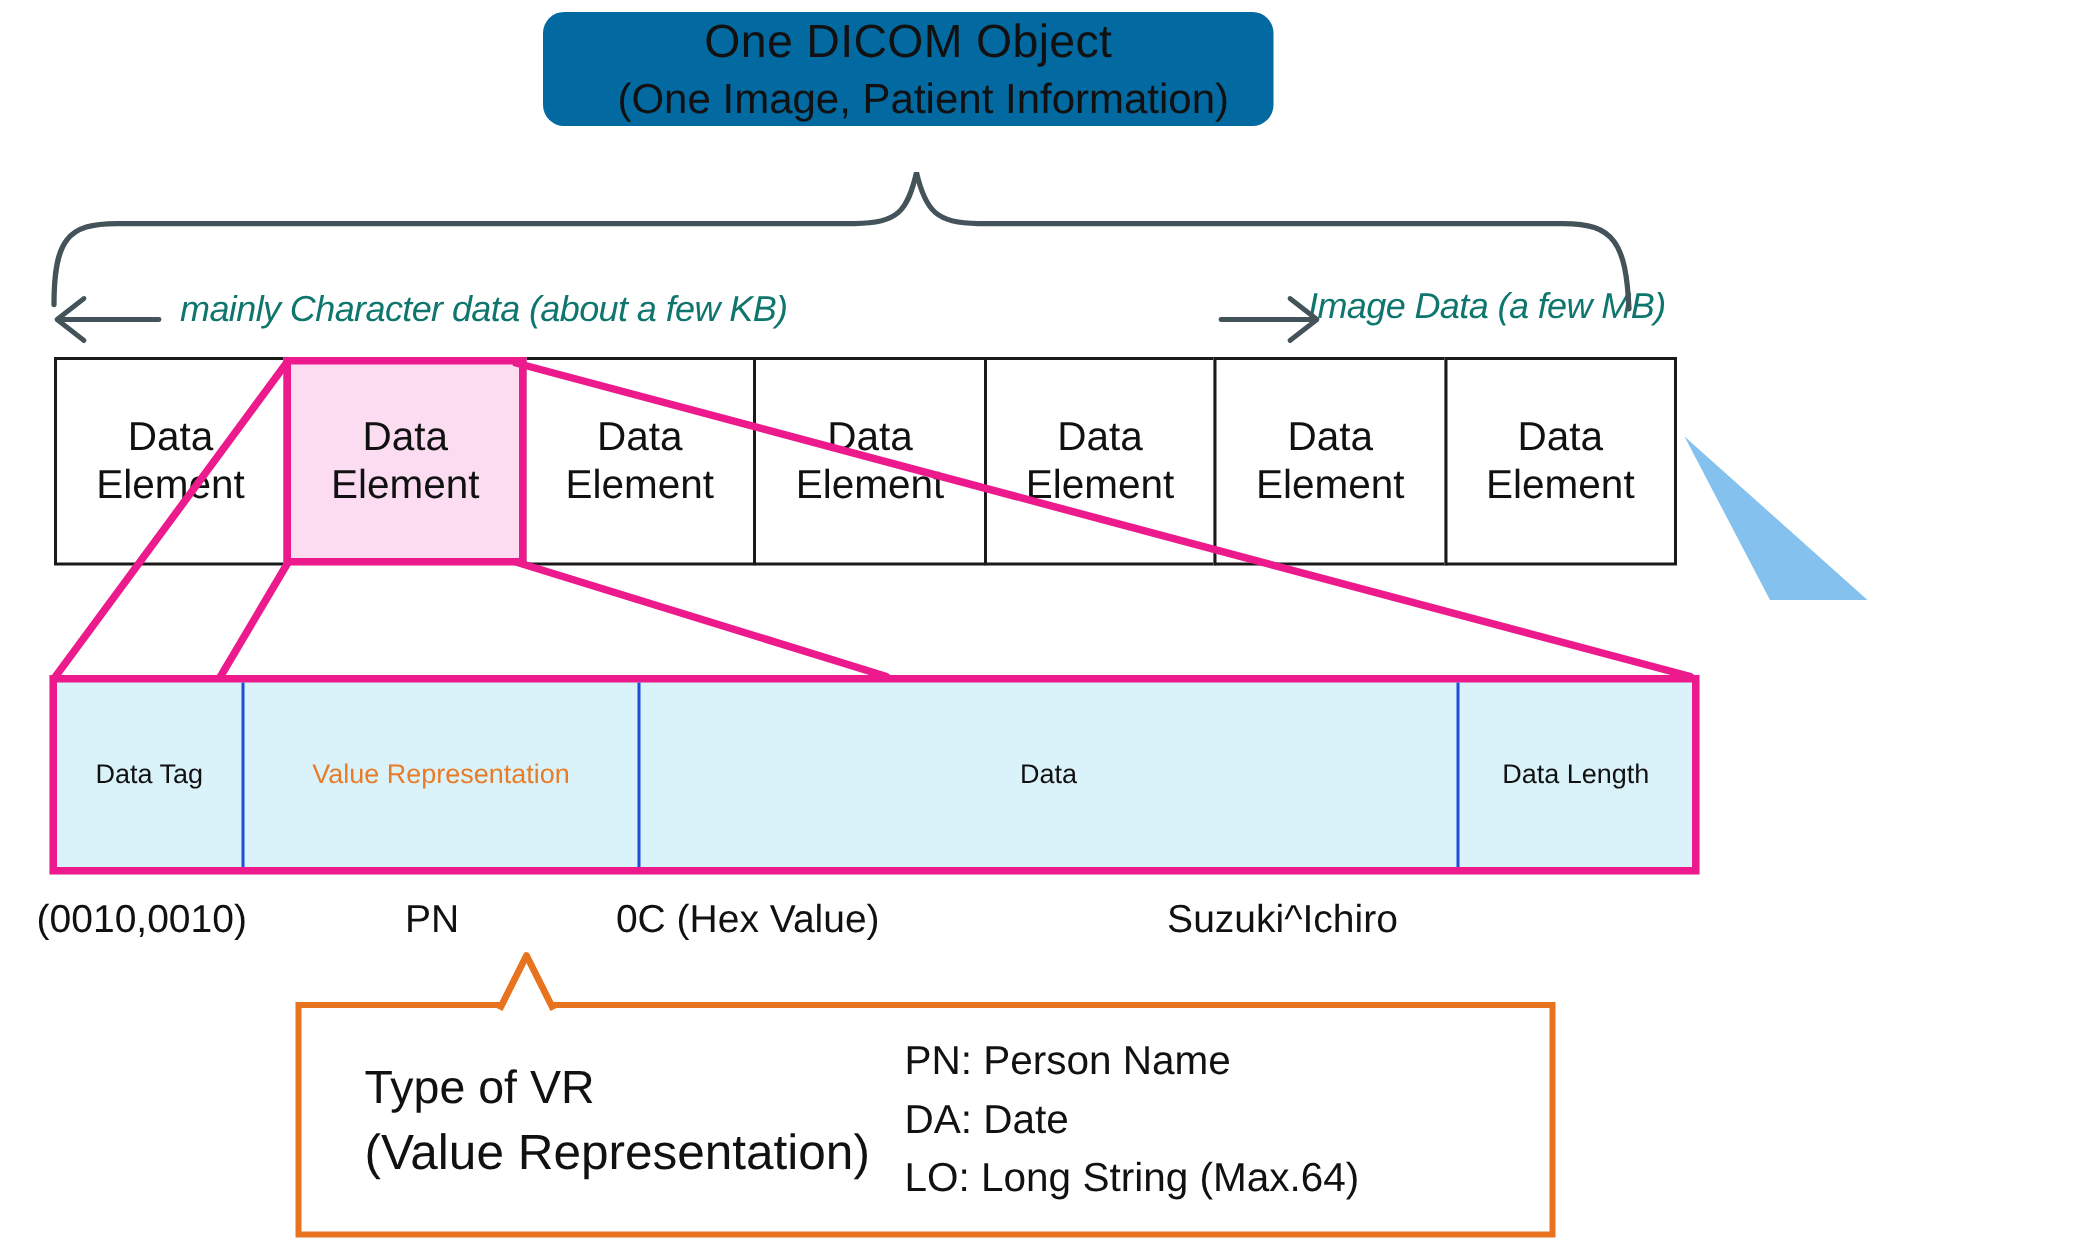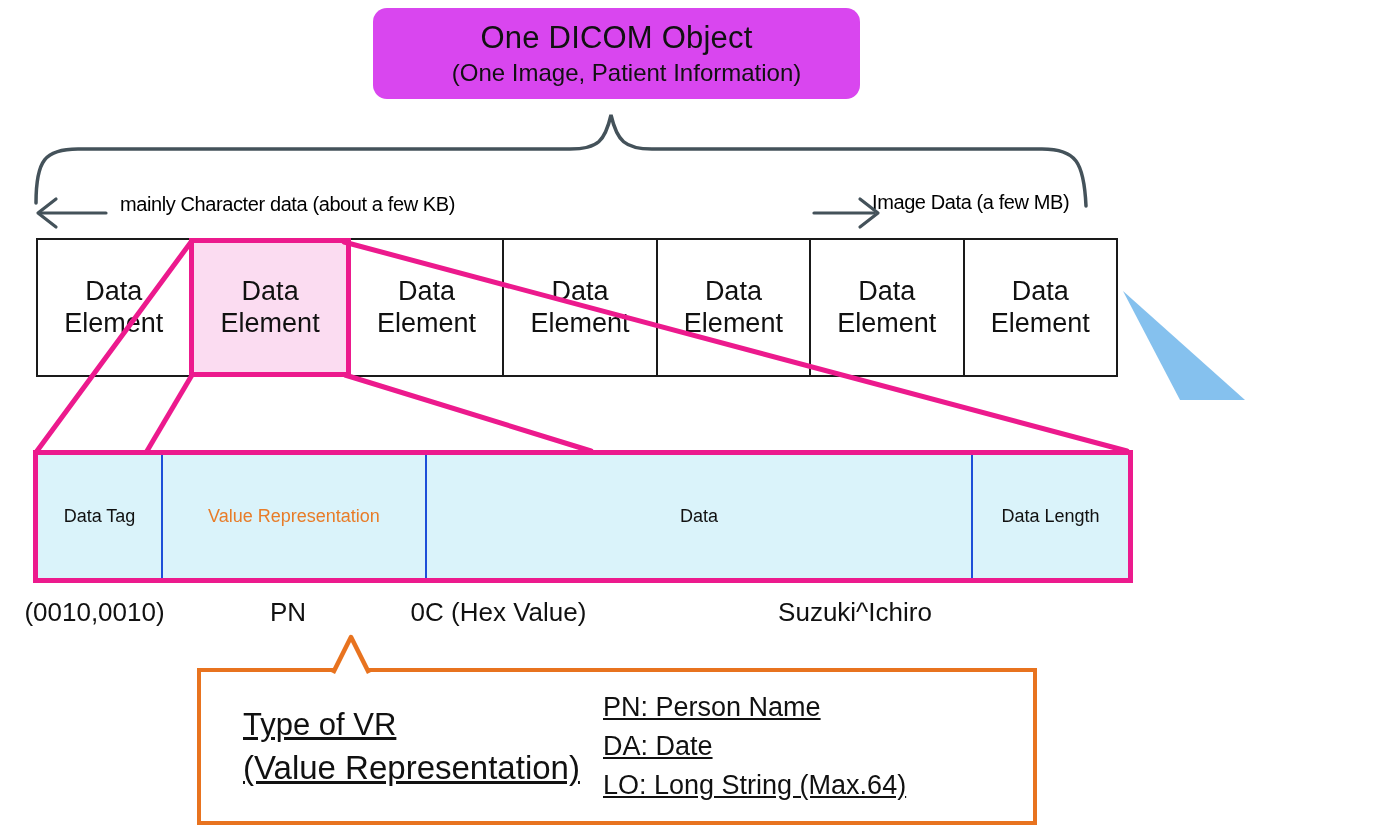--- a/index.html
+++ b/index.html
@@ -2,29 +2,29 @@
 <html><head>
 <meta charset="utf-8">
 <style>
   html,body{margin:0;padding:0;background:#ffffff;}
   .canvas{
     position:relative;width:1400px;height:840px;background:#ffffff;overflow:hidden;
     font-family:"Liberation Sans", sans-serif;color:#111111;
   }
   
   .title-box{
-    position:absolute;left:373px;top:8px;width:487px;height:91px;
-    background:#d946ef;border-radius:14px;
+    position:absolute;left:362px;top:8px;width:487px;height:76px;
+    background:#0369a1;border-radius:14px;
     display:flex;flex-direction:column;align-items:center;justify-content:center;
     text-align:center;
   }
   .title-box .t1{font-size:31px;letter-spacing:0.2px;line-height:1.15;}
-  .title-box .t2{font-size:24px;margin-top:4px;margin-left:20px;}
+  .title-box .t2{font-size:28px;margin-top:4px;margin-left:20px;}
   
-  .span-label{position:absolute;font-size:20px;letter-spacing:-0.4px;white-space:nowrap;color:#000000;}
+  .span-label{position:absolute;font-size:24px;letter-spacing:-0.4px;white-space:nowrap;color:#0f766e;font-style:italic;}
   .span-label.left{left:120px;top:193px;}
   .span-label.right{left:872px;top:191px;}
   
   .element-row{
     position:absolute;left:36px;top:238px;width:1082px;height:139px;
     display:flex;
   }
   .element-cell{
     flex:1 1 0;border:2px solid #1a1a1a;margin-left:-2px;background:#ffffff;
     display:flex;align-items:center;justify-content:center;text-align:center;
@@ -60,21 +60,21 @@
   .bubble{
     position:absolute;left:1130px;top:396px;width:258px;height:154px;
     background:#85c1ee;border-radius:22px;z-index:4;
     display:flex;align-items:center;
   }
   .bubble p{margin:0 0 0 34px;width:185px;font-size:29px;line-height:1.28;color:#0d1726;}
   
   .vr-box{
     position:absolute;left:197px;top:668px;width:840px;height:157px;
     background:#ffffff;border:4px solid #e8731f;box-sizing:border-box;
-    display:flex;align-items:center;text-decoration:underline;
+    display:flex;align-items:center;
   }
   .vr-left{margin-left:42px;width:360px;}
   .vr-left .vt{font-size:31px;line-height:1.2;}
   .vr-left .vs{font-size:33px;margin-top:6px;}
   .vr-right{font-size:27px;line-height:1.45;}
   
   svg.overlay{position:absolute;left:0;top:0;z-index:10;pointer-events:none;}
 </style>
 </head>
 <body>

